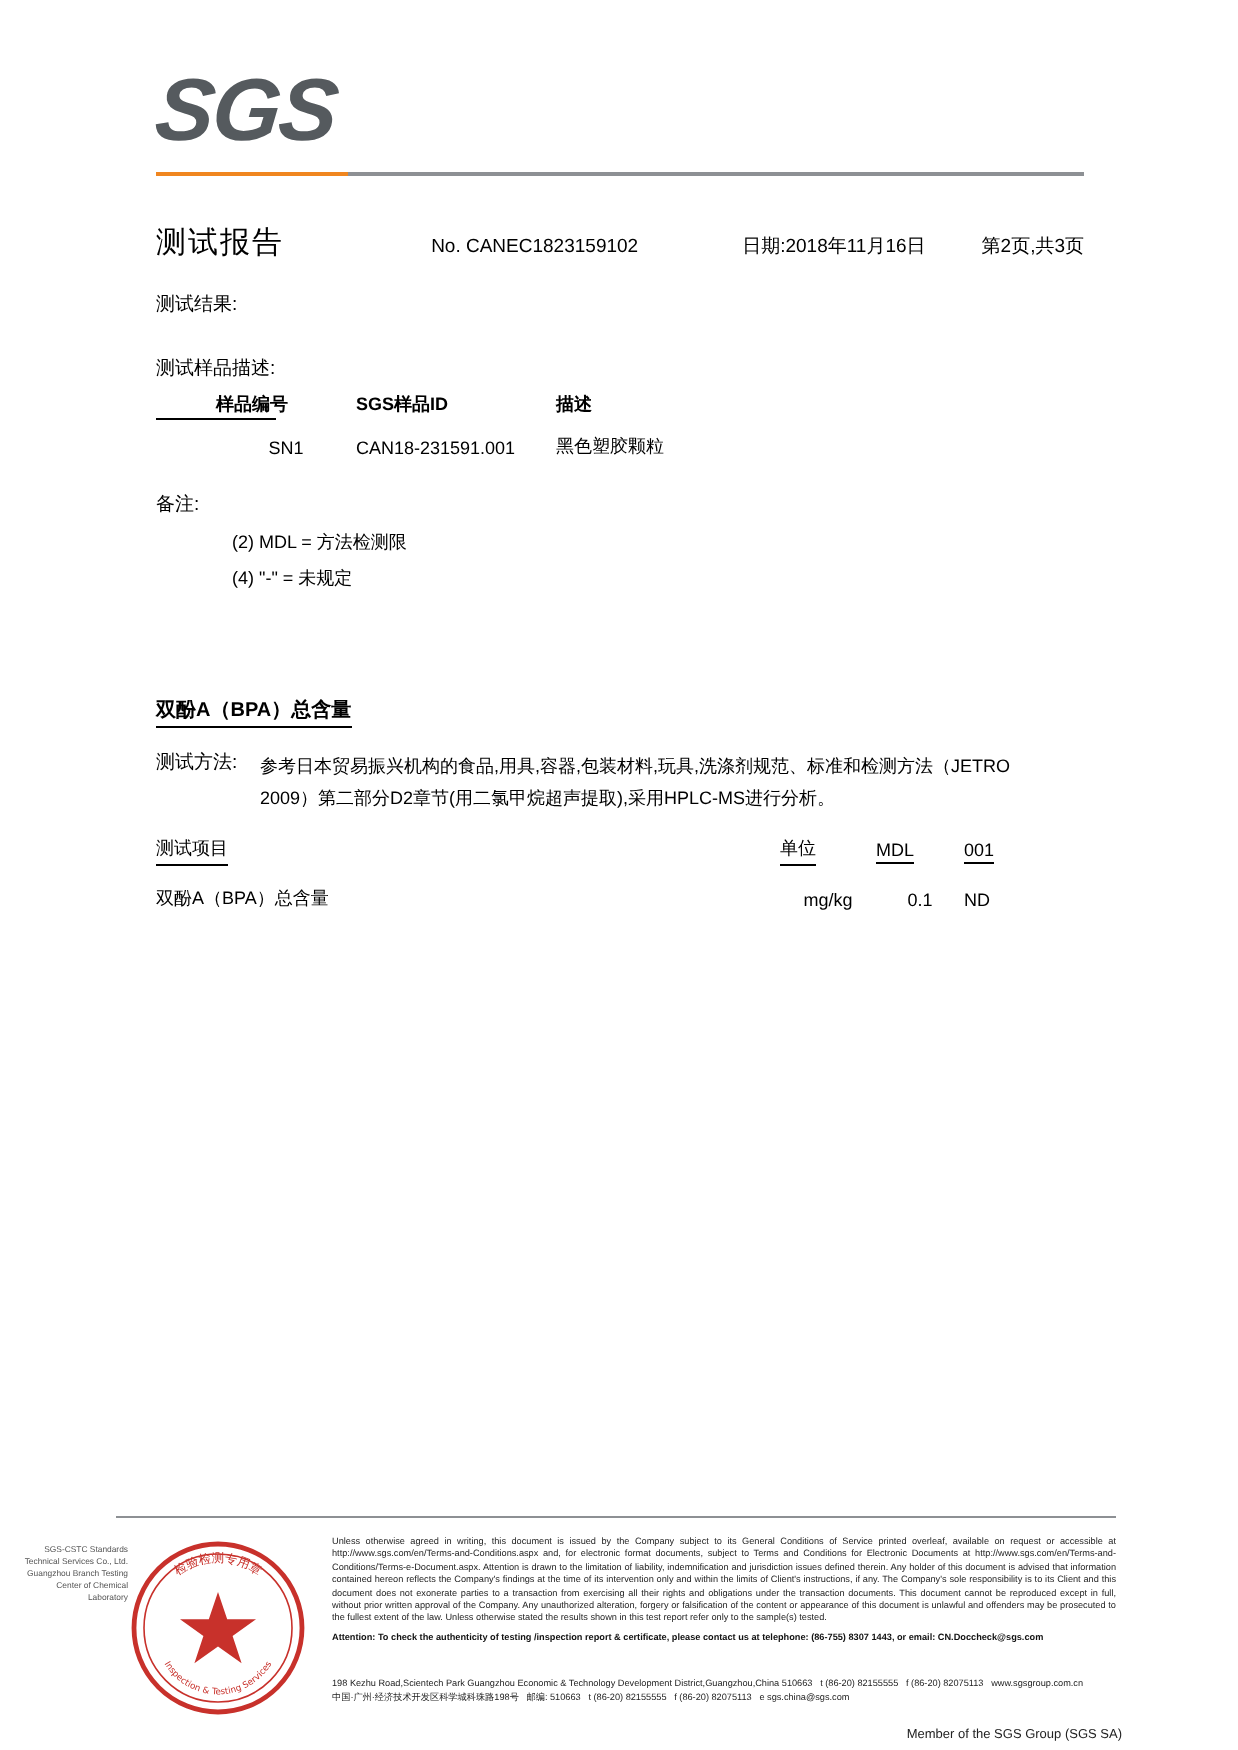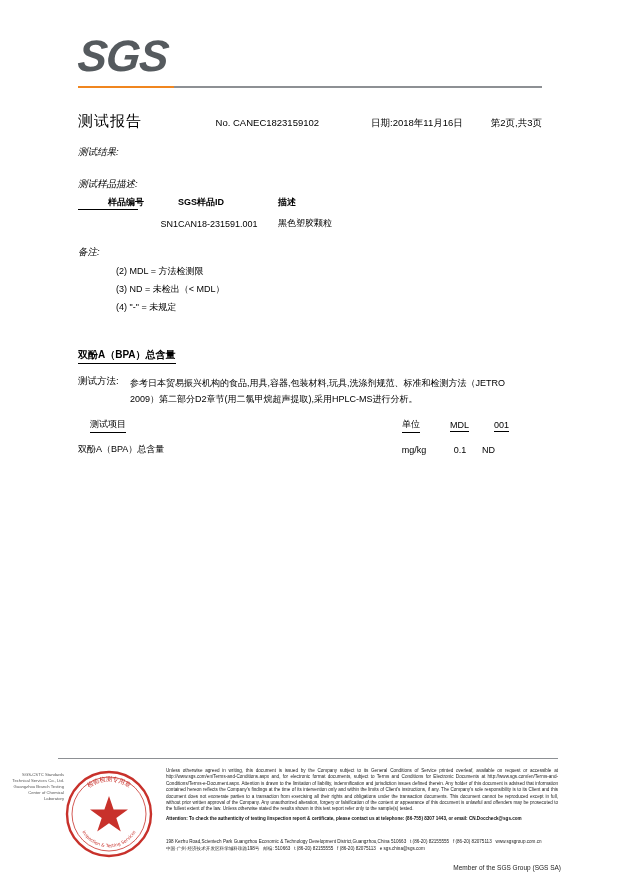--- a/index.html
+++ b/index.html
@@ -80,21 +80,20 @@
     align-items: baseline;
   }
   .hdr-no { margin-right: 46px; }
   .hdr-date { margin-right: 22px; }
 
   
   .label-line {
     position: absolute;
     font-size: 9.5px;
     color: #000;
-    font-style: italic;
   }
   .ul {
     border-bottom: 0.8px solid #000;
     padding-bottom: 18px;
   }
 
   
   .sample-table {
     position: absolute;
     left: 108px;
@@ -112,21 +111,21 @@
     margin-left: 37px;
   }
   .sample-table td {
     padding: 0;
     font-size: 9px;
     white-space: nowrap;
   }
   .col-sn { width: 70px; }
   .col-id { width: 100px; }
   .col-desc { width: 120px; }
-  .c-center { text-align: right; }
+  .c-center { text-align: center; }
 
   
   .notes {
     position: absolute;
     left: 116px;
     top: 262px;
     font-size: 9px;
     color: #000;
     line-height: 18px;
   }
@@ -175,21 +174,20 @@
     font-weight: normal;
     font-size: 9px;
     padding: 0 0 3px 0;
     text-align: left;
     white-space: nowrap;
   }
   .res-table th span.u {
     border-bottom: 0.8px solid #000;
     padding-bottom: 1px;
     display: inline-block;
-    margin-left: 12px;
   }
   .res-table td {
     padding: 7px 0 0 0;
     font-size: 9px;
     white-space: nowrap;
   }
   .th-unit  { width: 48px; text-align: center; }
   .th-mdl   { width: 44px; text-align: center; }
   .th-001   { width: 60px; text-align: left; }
   .td-c { text-align: center; }
@@ -291,21 +289,20 @@
         <td class="c-center">SN1</td>
         <td>CAN18-231591.001</td>
         <td>黑色塑胶颗粒</td>
       </tr>
     </tbody>
   </table>
 
   <div class="label-line" style="left:78px; top:246px;">备注:</div>
   <div class="notes">
     <div>(2) MDL = 方法检测限</div>
-    <div>(3) ND = 未检出（&lt; MDL）</div>
     <div>(4) "-" = 未规定</div>
   </div>
 
   <div class="section-head">双酚A（BPA）总含量</div>
 
   <div class="method-label">测试方法:</div>
   <div class="method-body">参考日本贸易振兴机构的食品,用具,容器,包装材料,玩具,洗涤剂规范、标准和检测方法（JETRO 2009）第二部分D2章节(用二氯甲烷超声提取),采用HPLC-MS进行分析。</div>
 
   <table class="res-table">
     <thead>

